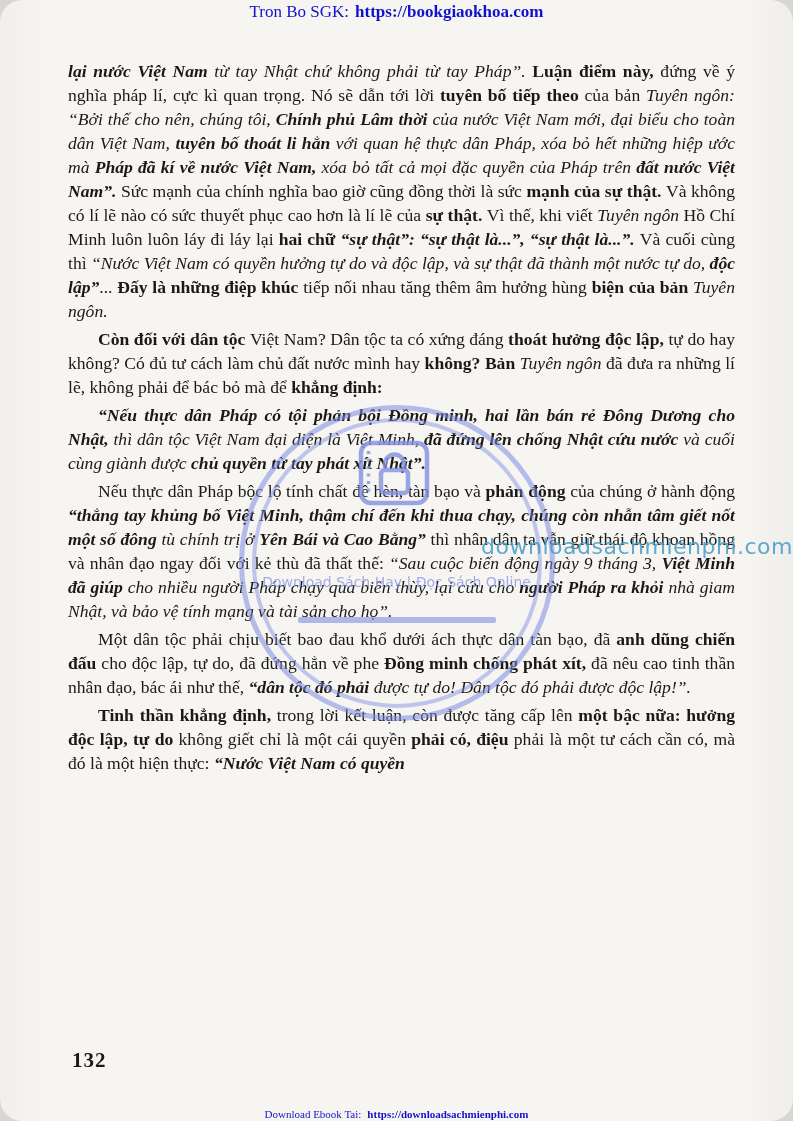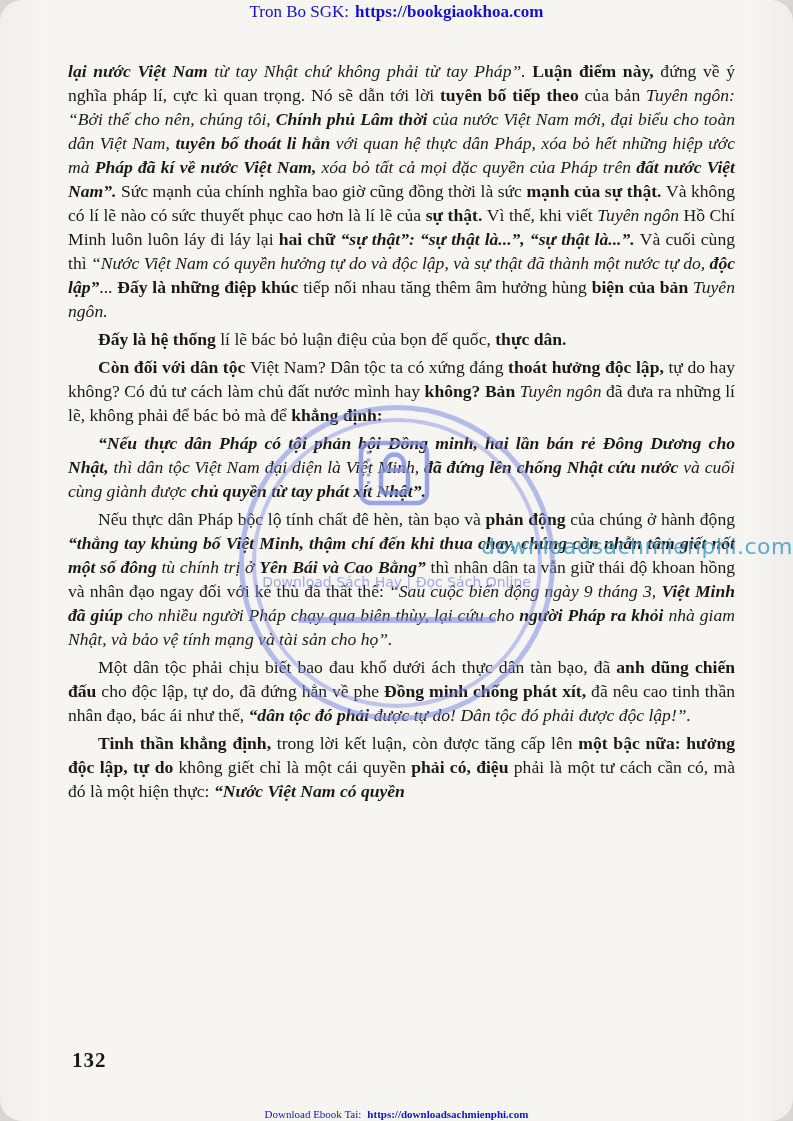--- a/index.html
+++ b/index.html
@@ -64,21 +64,20 @@
 <body>
 
 <div class="page">
 
   <div class="banner top">
     <span>Tron Bo SGK:</span><span class="url">https://bookgiaokhoa.com</span>
   </div>
 
   <div class="body-text">
       <p><span class="b i">lại nước Việt Nam </span><span class="i">từ tay Nhật chứ không phải từ tay Pháp”. </span><span class="b">Luận điểm này, </span><span>đứng về ý nghĩa pháp lí, cực kì quan trọng. Nó sẽ dẫn tới lời </span><span class="b">tuyên bố tiếp theo </span><span>của bản </span><span class="i">Tuyên ngôn: “Bởi thế cho nên, chúng tôi, </span><span class="b i">Chính phủ Lâm thời </span><span class="i">của nước Việt Nam mới, đại biểu cho toàn dân Việt Nam, </span><span class="b i">tuyên bố thoát li hẳn </span><span class="i">với quan hệ thực dân Pháp, xóa bỏ hết những hiệp ước mà </span><span class="b i">Pháp đã kí về nước Việt Nam, </span><span class="i">xóa bỏ tất cả mọi đặc quyền của Pháp trên </span><span class="b i">đất nước Việt Nam”. </span><span>Sức mạnh của chính nghĩa bao giờ cũng đồng thời là sức </span><span class="b">mạnh của sự thật. </span><span>Và không có lí lẽ nào có sức thuyết phục cao hơn là lí lẽ của </span><span class="b">sự thật. </span><span>Vì thế, khi viết </span><span class="i">Tuyên ngôn </span><span>Hồ Chí Minh luôn luôn láy đi láy lại </span><span class="b">hai chữ </span><span class="b i">“sự thật”: “sự thật là...”, “sự thật là...”. </span><span>Và cuối cùng thì </span><span class="i">“Nước Việt Nam có quyền hưởng tự do và độc lập, và sự thật đã thành một nước tự do, </span><span class="b i">độc lập”</span><span>... </span><span class="b">Đấy là những điệp khúc </span><span>tiếp nối nhau tăng thêm âm hưởng hùng </span><span class="b">biện của bản </span><span class="i">Tuyên ngôn.</span></p>
-      <p class="indent"><span class="b">Đấy là hệ thống </span><span>lí lẽ bác bỏ luận điệu của bọn đế quốc, </span><span class="b">thực dân.</span></p>
       <p class="indent"><span class="b">Còn đối với dân tộc </span><span>Việt Nam? Dân tộc ta có xứng đáng </span><span class="b">thoát hưởng độc lập, </span><span>tự do hay không? Có đủ tư cách làm chủ đất nước mình hay </span><span class="b">không? Bản </span><span class="i">Tuyên ngôn </span><span>đã đưa ra những lí lẽ, không phải để bác bỏ mà để </span><span class="b">khẳng định:</span></p>
       <p class="indent"><span class="b i">“Nếu thực dân Pháp có tội phản bội Đồng minh, hai lần bán rẻ Đông Dương cho Nhật, </span><span class="i">thì dân tộc Việt Nam đại diện là Việt Minh, </span><span class="b i">đã đứng lên chống Nhật cứu nước </span><span class="i">và cuối cùng giành được </span><span class="b i">chủ quyền từ tay phát xít Nhật”.</span></p>
       <p class="indent"><span>Nếu thực dân Pháp bộc lộ tính chất đê hèn, tàn bạo và </span><span class="b">phản động </span><span>của chúng ở hành động </span><span class="b i">“thẳng tay khủng bố Việt Minh, thậm chí đến khi thua chạy, chúng còn nhẫn tâm giết nốt một số đông </span><span class="i">tù chính trị ở </span><span class="b i">Yên Bái và Cao Bằng” </span><span>thì nhân dân ta vẫn giữ thái độ khoan hồng và nhân đạo ngay đối với kẻ thù đã thất thế: </span><span class="i">“Sau cuộc biến động ngày 9 tháng 3, </span><span class="b i">Việt Minh đã giúp </span><span class="i">cho nhiều người Pháp chạy qua biên thùy, lại cứu cho </span><span class="b i">người Pháp ra khỏi </span><span class="i">nhà giam Nhật, và bảo vệ tính mạng và tài sản cho họ”.</span></p>
       <p class="indent"><span>Một dân tộc phải chịu biết bao đau khổ dưới ách thực dân tàn bạo, đã </span><span class="b">anh dũng chiến đấu </span><span>cho độc lập, tự do, đã đứng hẳn về phe </span><span class="b">Đồng minh chống phát xít, </span><span>đã nêu cao tinh thần nhân đạo, bác ái như thế, </span><span class="b i">“dân tộc đó phải </span><span class="i">được tự do! Dân tộc đó phải được độc lập!”.</span></p>
       <p class="indent"><span class="b">Tinh thần khẳng định, </span><span>trong lời kết luận, còn được tăng cấp lên </span><span class="b">một bậc nữa: hưởng độc lập, tự do </span><span>không giết chỉ là một cái quyền </span><span class="b">phải có, điệu </span><span>phải là một tư cách cần có, mà đó là một hiện thực: </span><span class="b i">“Nước Việt Nam có quyền</span></p>
     </div>
 
   <div class="wm wm-circle-outer"></div>
   <div class="wm wm-circle-inner"></div>
   <svg class="wm wm-lock" width="72" height="66" viewBox="0 0 72 66" fill="none">

